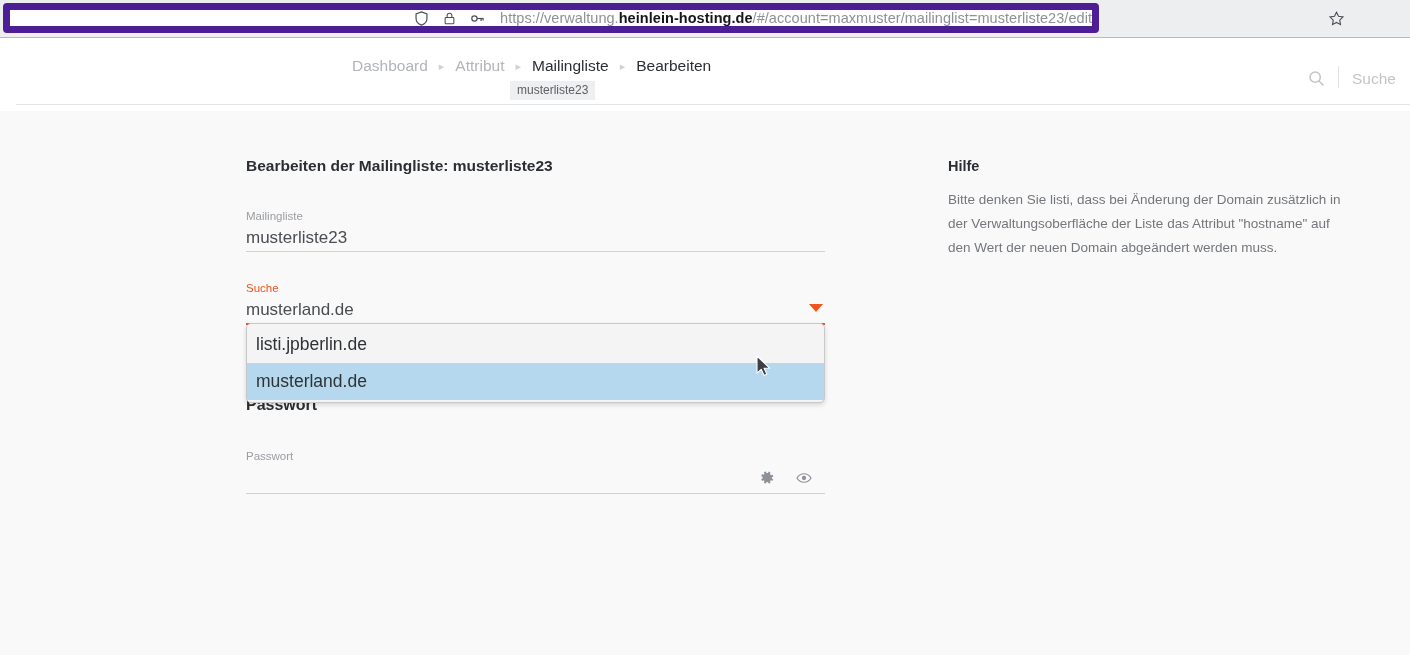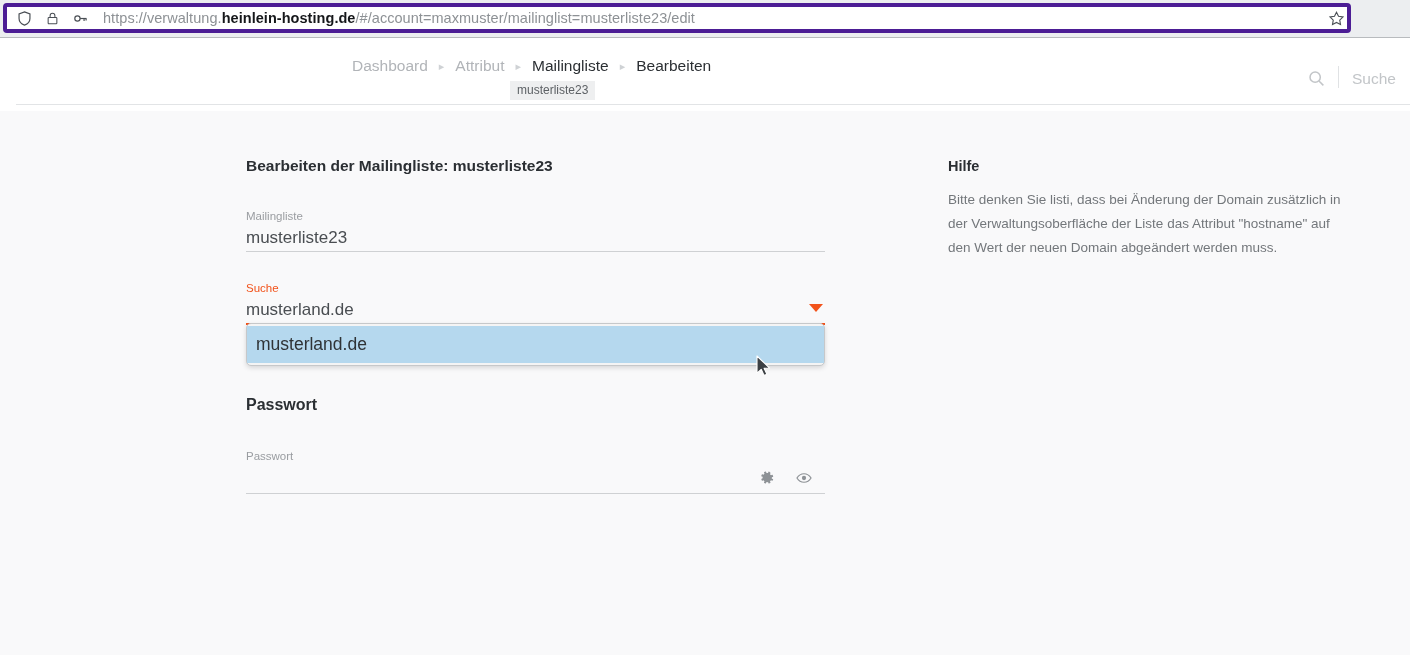--- a/index.html
+++ b/index.html
@@ -18,28 +18,29 @@
     top: 0; left: 0;
     width: 1410px;
     height: 38px;
     background: #eceef0;
     border-bottom: 1px solid #b8bbbe;
     box-sizing: border-box;
   }
   .urlbar {
     position: absolute;
     top: 3px; left: 3px;
-    width: 1348px;
+    width: 1096px;
     height: 30px;
     background: #ffffff;
-    border: 4px solid #4c1d95;
+    border: 7px solid #4c1d95;
     border-radius: 4px;
     box-sizing: border-box;
     display: flex;
     align-items: center;
+    justify-content: flex-end;
   }
   .chrome-icon {
     width: 22px;
     height: 22px;
     margin-left: 6px;
     flex: 0 0 auto;
     display: flex;
     align-items: center;
     justify-content: center;
     color: #4a4f55;
@@ -353,20 +354,21 @@
         <svg width="18" height="18" viewBox="0 0 22 22" fill="none" stroke="currentColor" stroke-width="1.5">
           <path d="M2.4 11S5.6 5.8 11 5.8 19.6 11 19.6 11 16.4 16.2 11 16.2 2.4 11 2.4 11Z"></path>
           <circle cx="11" cy="11" r="2.6" fill="currentColor" stroke="none"></circle>
         </svg>
       </span>
     </div>
     <div class="field-underline"></div>
   </div>
 
   <div class="dropdown">
+    <div class="dropdown-item">listi.jpberlin.de</div>
     <div class="dropdown-item selected">musterland.de</div>
   </div>
 
   <div class="help">
     <div class="help-title">Hilfe</div>
     <div class="help-text">Bitte denken Sie listi, dass bei Änderung der Domain zusätzlich in der Verwaltungsoberfläche der Liste das Attribut "hostname" auf den Wert der neuen Domain abgeändert werden muss.</div>
   </div>
 </div>
 
 <div class="cursor">

